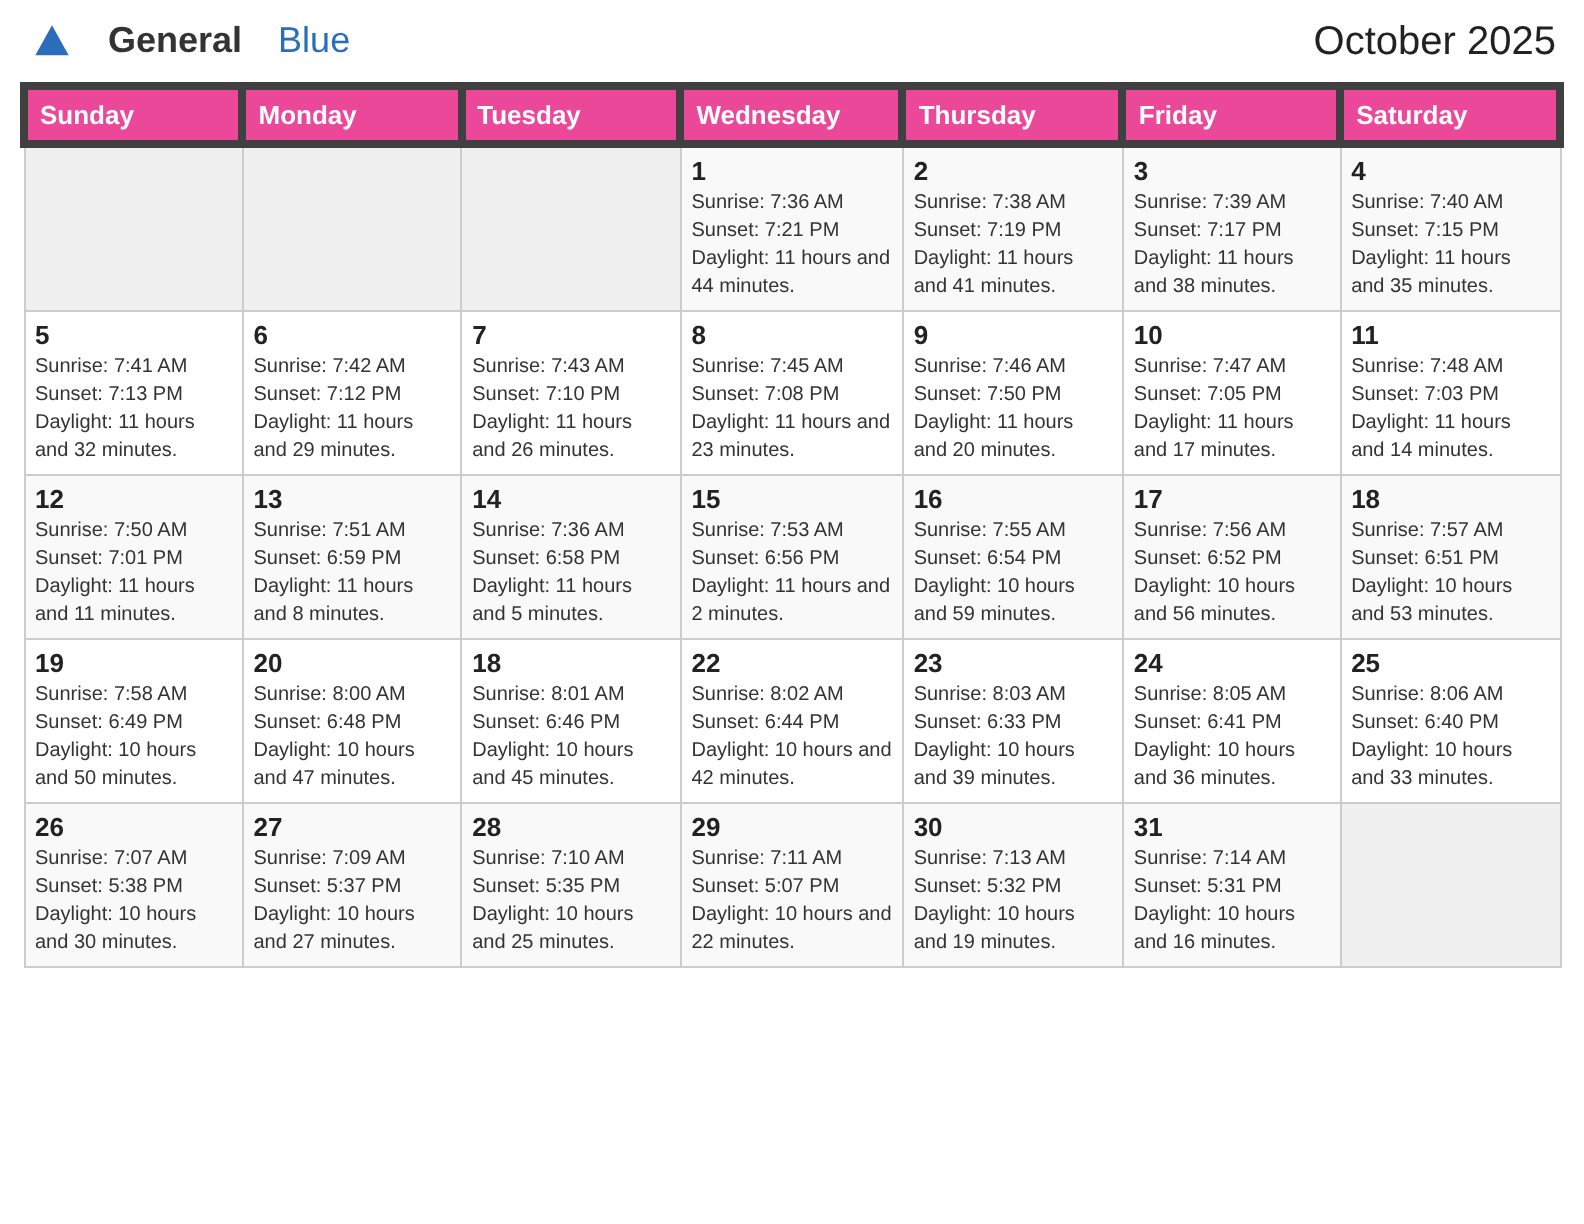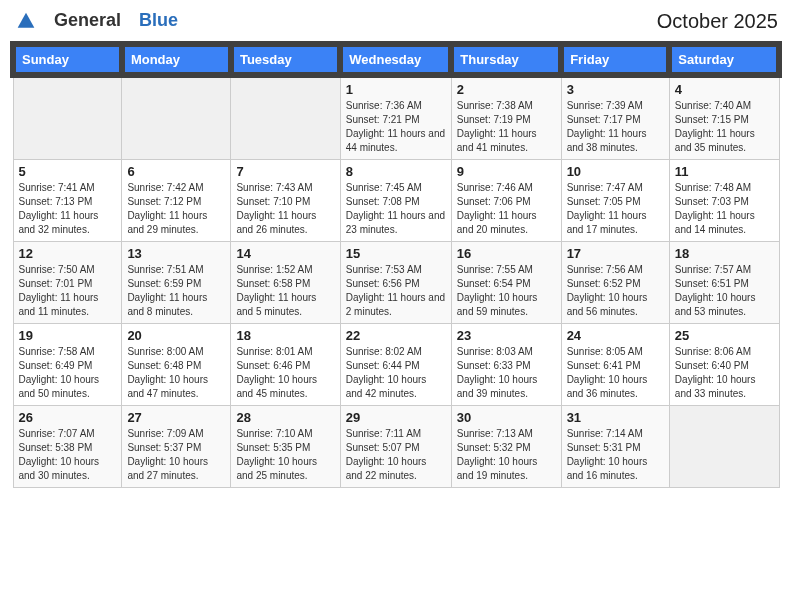--- a/index.html
+++ b/index.html
@@ -22,21 +22,21 @@
       align-items: center;
       gap: 18px;
     }
     .logo-text-general {
       font-size: 18px;
       font-weight: bold;
       color: #333;
     }
     .logo-text-blue {
       font-size: 18px;
-      font-weight: bold;
+      font-weight: normal;
       color: #2a6ebb;
     }
     .logo-icon {
       width: 20px;
       height: 20px;
       margin-left: 2px;
     }
     .title-block {
       text-align: right;
     }
@@ -48,27 +48,27 @@
     .location {
       font-size: 14px;
       color: #555;
     }
     .calendar {
       width: 100%;
       border-collapse: collapse;
       border: 1px solid #ccc;
     }
     .calendar th {
-      background: #3b82f6;
+      background: #ec4899;
       color: #fff;
       text-align: left;
       padding: 5px 6px;
       font-size: 13px;
       font-weight: bold;
-      border: 6px solid #404040;
+      border: 4px solid #404040;
     }
     .calendar td {
       border: 1px solid #ccc;
       vertical-align: top;
       padding: 4px 5px;
       width: 113px;
       min-height: 80px;
       background: #fff;
     }
     .calendar tr:nth-child(odd) td {
@@ -171,21 +171,21 @@
         </td>
         <td>
           <div class="day-number">8</div>
           <div class="day-info">Sunrise: 7:45 AM
 Sunset: 7:08 PM
 Daylight: 11 hours and 23 minutes.</div>
         </td>
         <td>
           <div class="day-number">9</div>
           <div class="day-info">Sunrise: 7:46 AM
-Sunset: 7:06 PM
+Sunset: 7:50 PM
 Daylight: 11 hours and 20 minutes.</div>
         </td>
         <td>
           <div class="day-number">10</div>
           <div class="day-info">Sunrise: 7:47 AM
 Sunset: 7:05 PM
 Daylight: 11 hours and 17 minutes.</div>
         </td>
         <td>
           <div class="day-number">11</div>
@@ -202,21 +202,21 @@
 Daylight: 11 hours and 11 minutes.</div>
         </td>
         <td>
           <div class="day-number">13</div>
           <div class="day-info">Sunrise: 7:51 AM
 Sunset: 6:59 PM
 Daylight: 11 hours and 8 minutes.</div>
         </td>
         <td>
           <div class="day-number">14</div>
-          <div class="day-info">Sunrise: 1:52 AM
+          <div class="day-info">Sunrise: 7:36 AM
 Sunset: 6:58 PM
 Daylight: 11 hours and 5 minutes.</div>
         </td>
         <td>
           <div class="day-number">15</div>
           <div class="day-info">Sunrise: 7:53 AM
 Sunset: 6:56 PM
 Daylight: 11 hours and 2 minutes.</div>
         </td>
         <td>

